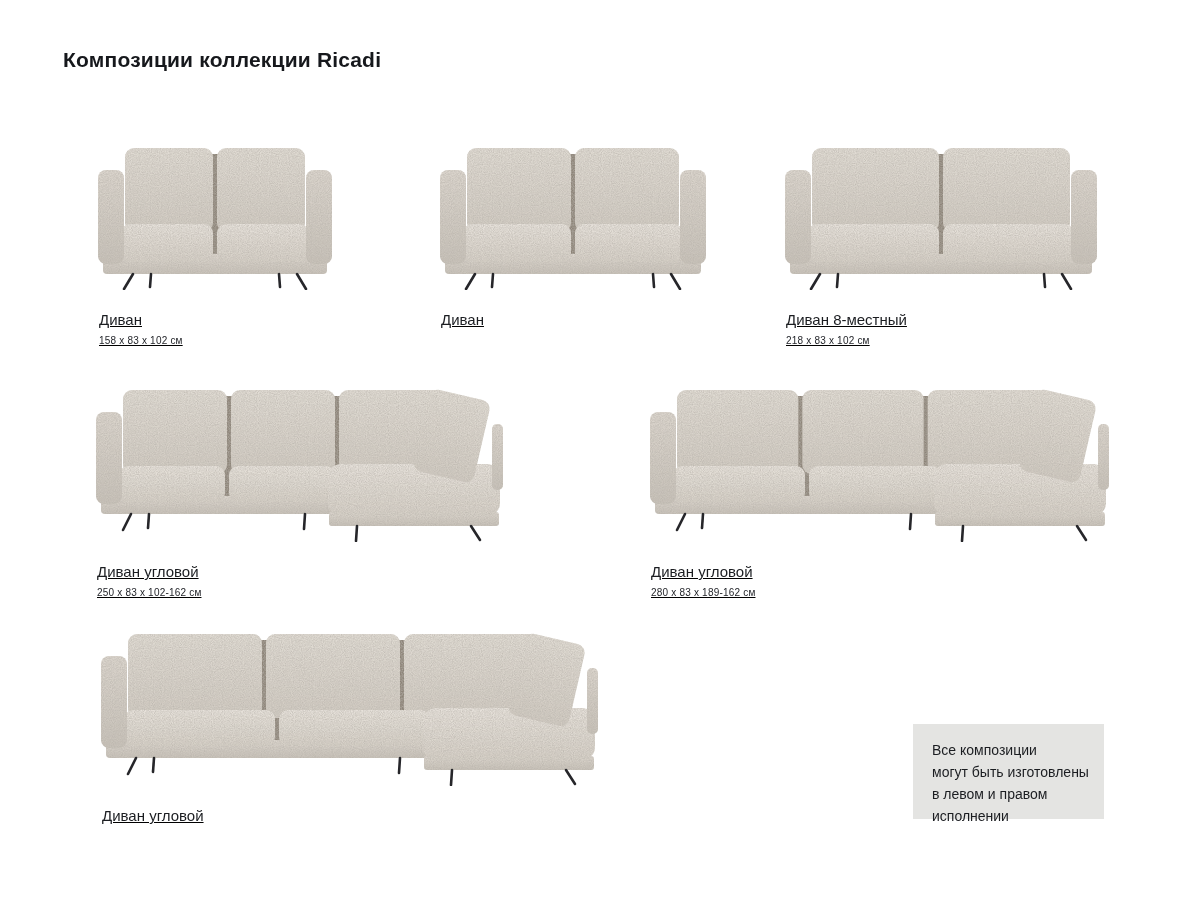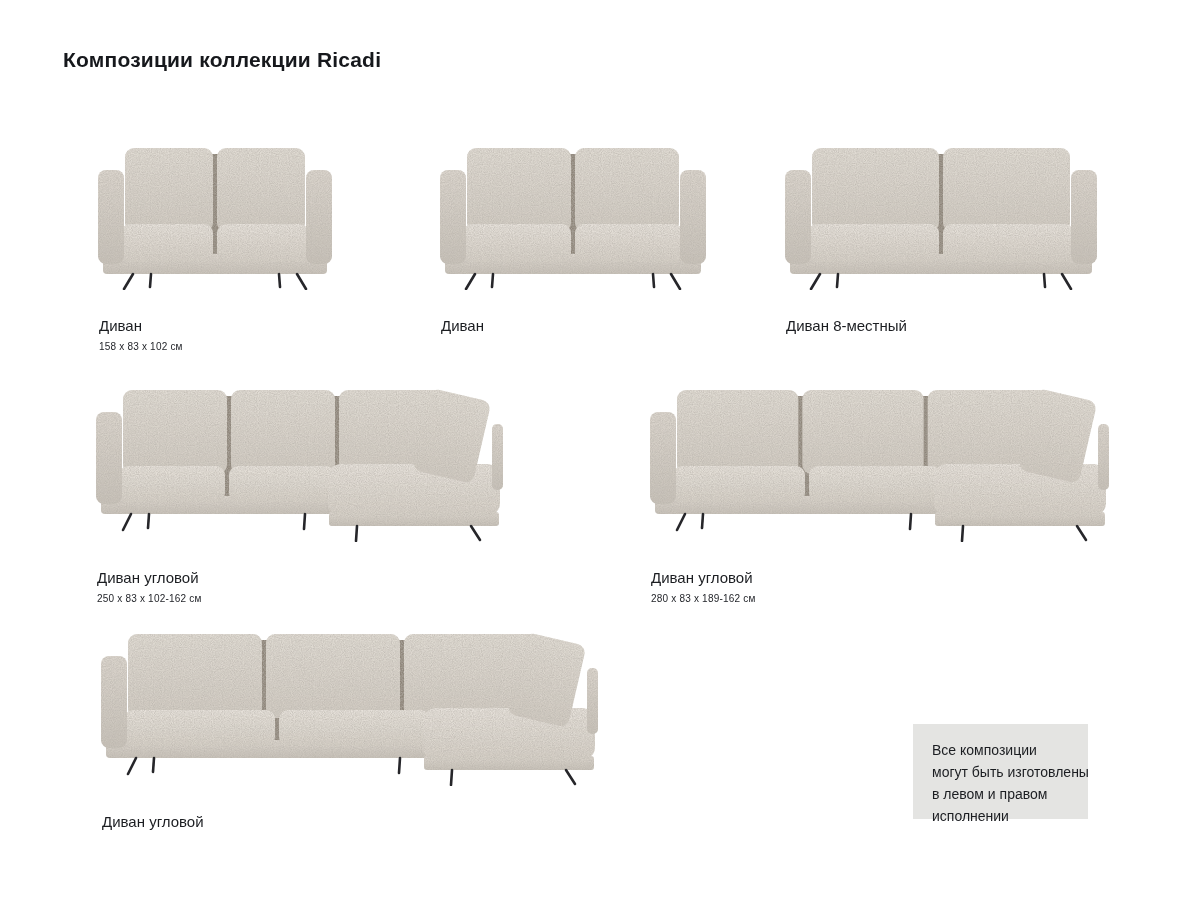--- a/index.html
+++ b/index.html
@@ -7,25 +7,25 @@
     position:relative;width:1200px;height:900px;background:#ffffff;
     font-family:"Liberation Sans","DejaVu Sans",sans-serif;overflow:hidden;border-radius:31px;
   }
   .page-title{
     position:absolute;left:63px;top:48px;
     font-size:21px;font-weight:600;letter-spacing:.2px;color:#16181c;
   }
   .tile{position:absolute;}
   .sofa{position:relative;}
   .sofa svg{display:block;}
-  .label{margin-top:26px;padding-left:4px;}
+  .label{margin-top:20px;padding-left:4px;text-decoration:underline;}
   .item-name{font-size:15px;font-weight:500;color:#1b1d21;line-height:19px;}
   .item-dims{font-size:10px;font-weight:400;color:#24262b;line-height:18px;margin-top:3px;letter-spacing:.2px;}
   .note-box{
-    position:absolute;left:913px;top:724px;width:175px;height:95px;
+    position:absolute;left:913px;top:724px;width:191px;height:95px;
     background:#e4e4e2;box-sizing:border-box;padding:15px 10px 0 19px;
   }
   .note-line{font-size:14px;font-weight:500;color:#1b1d21;line-height:22px;white-space:nowrap;}
 </style>
 </head>
 <body>
 
 <div id="canvas">
 
   <svg width="0" height="0" style="position:absolute" aria-hidden="true">
@@ -125,20 +125,21 @@
           <g stroke="#26262a" stroke-width="2.6" stroke-linecap="round">
             <line x1="38" y1="134" x2="29" y2="149"></line>
             <line x1="56" y1="134" x2="55" y2="147"></line>
             <line x1="280" y1="134" x2="289" y2="149"></line>
             <line x1="262" y1="134" x2="263" y2="147"></line>
           </g>
         </svg>
       </div>
     <div class="label">
       <div class="item-name">Диван 8-местный</div>
+      <div class="item-dims">218 x 83 x 102 см</div>
     </div>
   </div>
 
   <div class="tile" style="left:93px;top:380px">
     <div class="sofa" style="width:414px;height:162px">
         <svg viewBox="0 0 414 162" width="414" height="162">
           <g filter="url(#boucle)">
             <rect x="32" y="16" width="316" height="102" fill="#8d8478"></rect>
             <rect x="8" y="116" width="258" height="18" rx="4" fill="url(#gArm)"></rect>
             <rect x="236" y="132" width="170" height="14" rx="3" fill="url(#gArm)"></rect>

